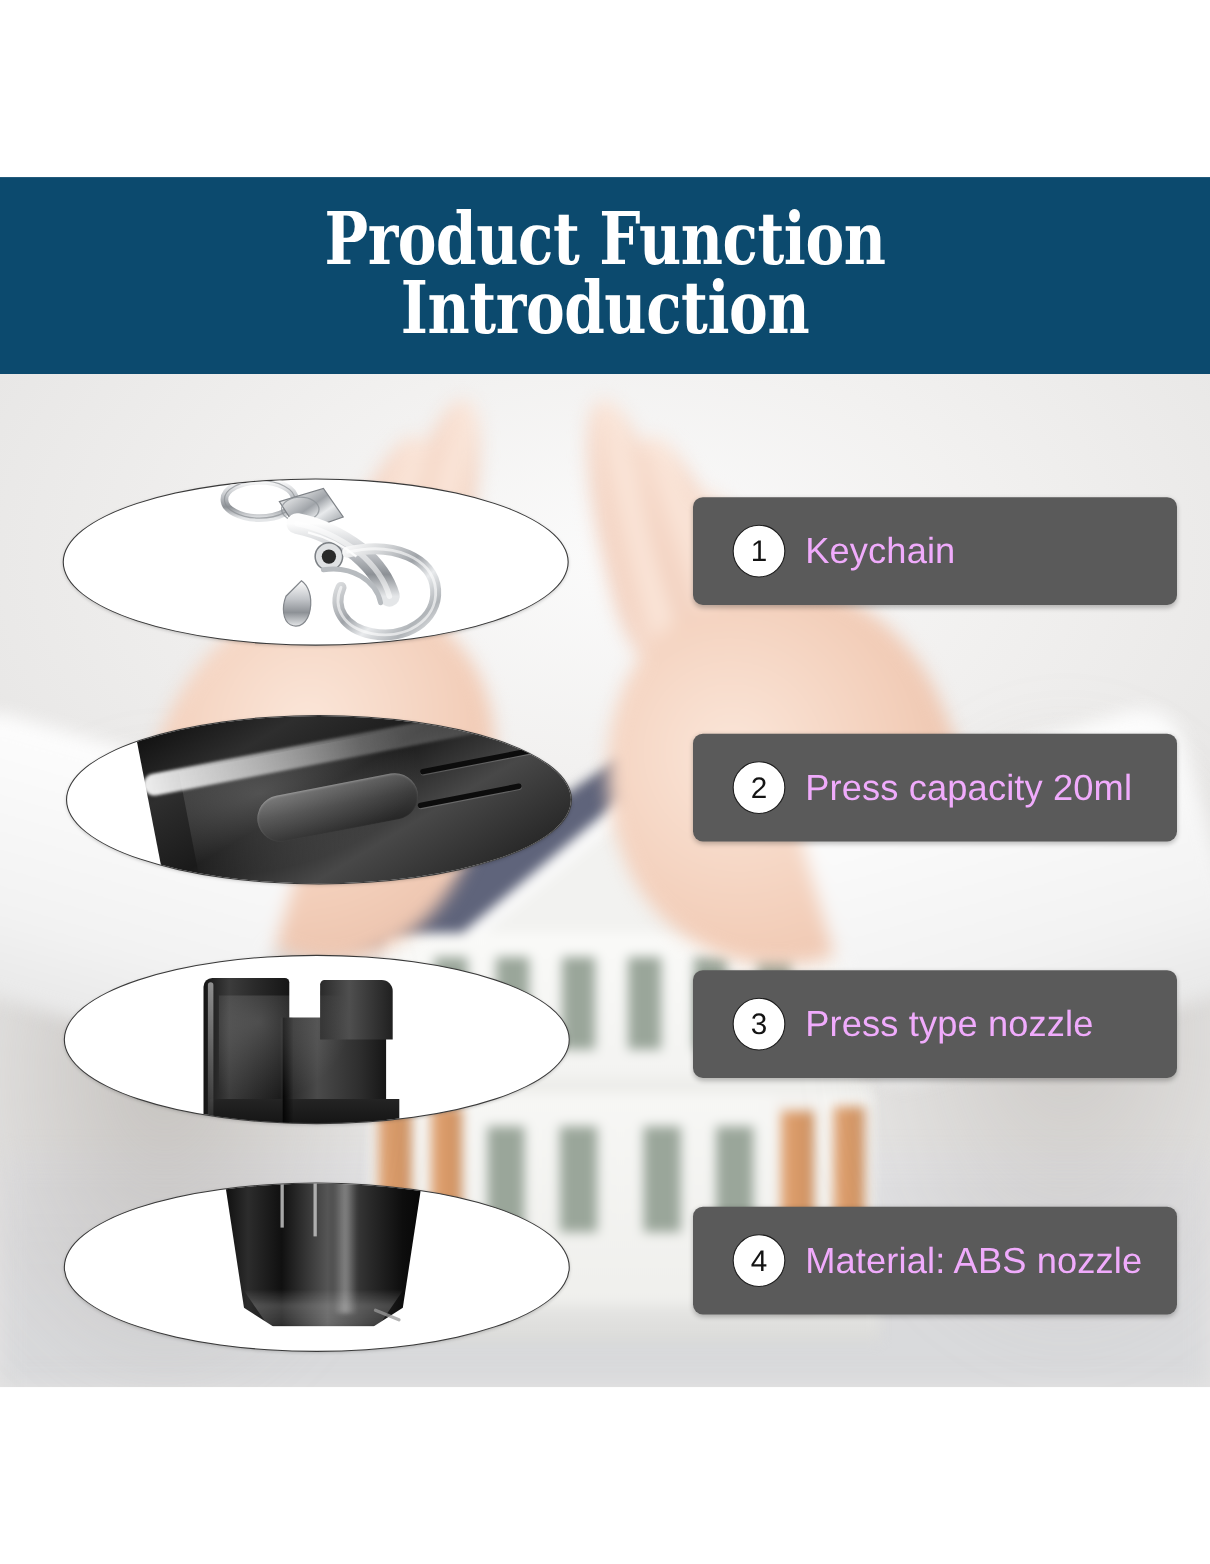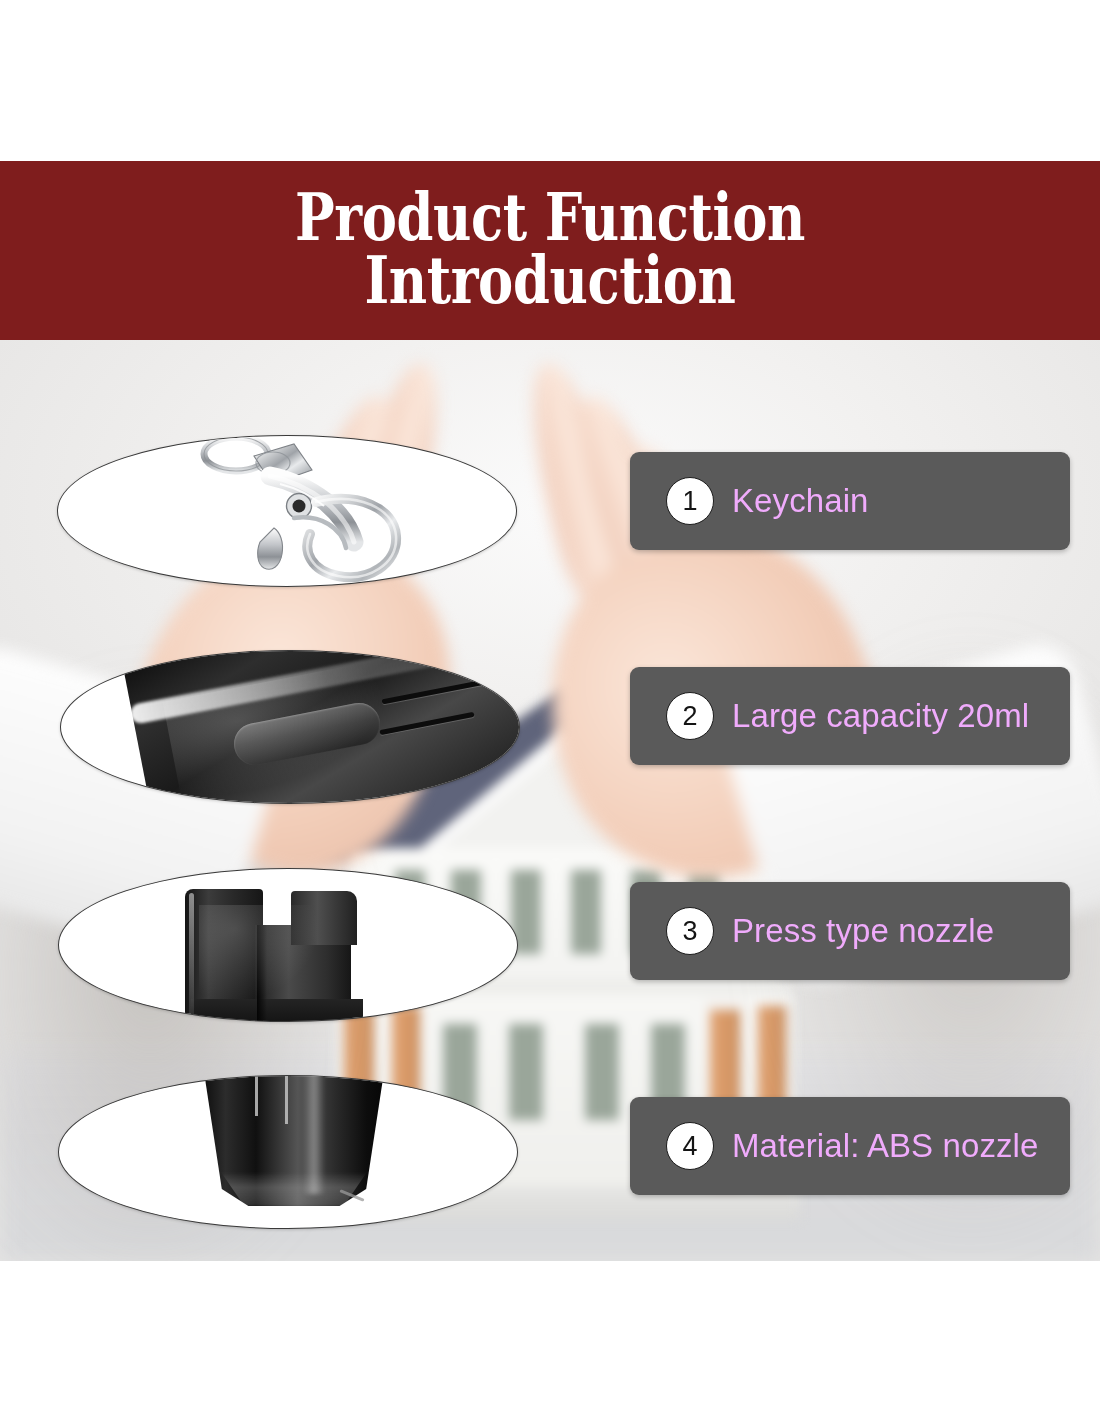--- a/index.html
+++ b/index.html
@@ -23,21 +23,21 @@
     background: #ffffff;
   }
 
   
   #header-band {
     position: absolute;
     left: 0;
     top: 161px;
     width: 1100px;
     height: 179px;
-    background: #7f1d1d;
+    background: #0c4a6e;
     display: flex;
     align-items: center;
     justify-content: center;
   }
   #header-title {
     font-family: "DejaVu Serif", "Liberation Serif", serif;
     font-weight: bold;
     color: #ffffff;
     font-size: 66px;
     line-height: 0.95;
@@ -455,21 +455,21 @@
       </div>
     </div>
 
     <div class="label-box" style="top:112px;">
       <div class="label-badge">1</div>
       <div class="label-text">Keychain</div>
     </div>
 
     <div class="label-box" style="top:327px;">
       <div class="label-badge">2</div>
-      <div class="label-text">Large capacity 20ml</div>
+      <div class="label-text">Press capacity 20ml</div>
     </div>
 
     <div class="label-box" style="top:542px;">
       <div class="label-badge">3</div>
       <div class="label-text">Press type nozzle</div>
     </div>
 
     <div class="label-box" style="top:757px;">
       <div class="label-badge">4</div>
       <div class="label-text">Material: ABS nozzle</div>

